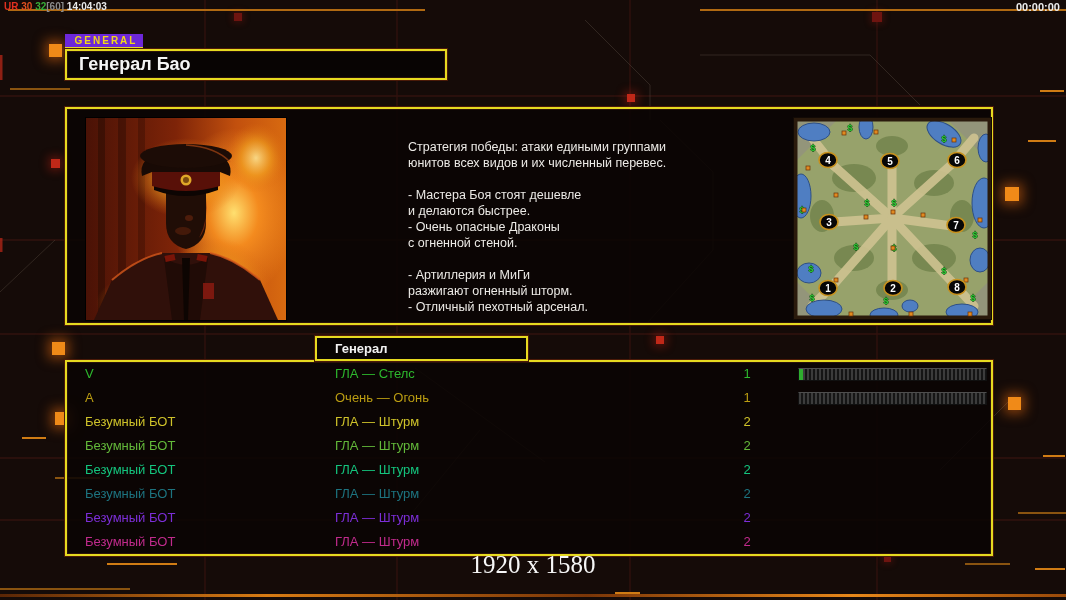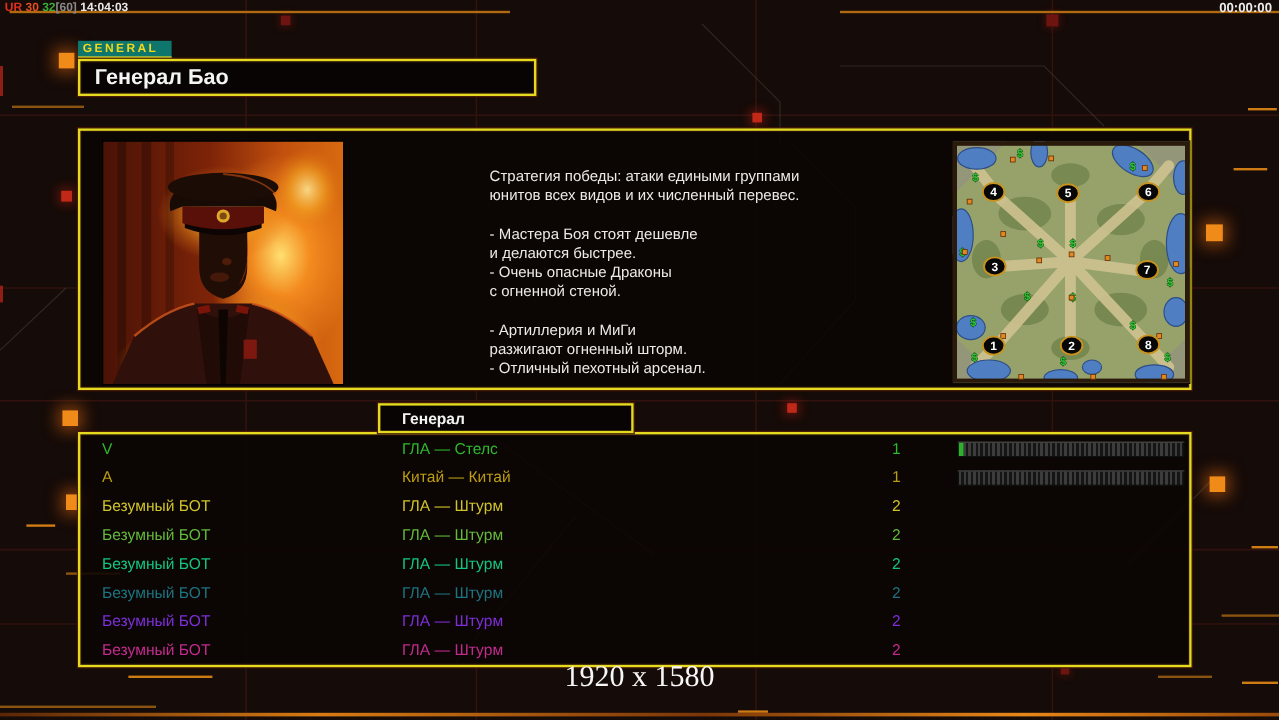--- a/index.html
+++ b/index.html
@@ -14,22 +14,22 @@
   .dash{position:absolute;height:2px;background:#d07c14;z-index:1;}
   .dash.dim{background:#8a5410;}
   .topline{position:absolute;top:9px;height:2px;background:#b06a12;z-index:1;}
   .bottombar{position:absolute;left:0;right:0;bottom:3px;height:3px;z-index:1;
     background:linear-gradient(90deg,#5a2606,#d87c14 25%,#7a3608 55%,#e8881a 80%,#9a4a0a);}
   
   .fps{position:absolute;left:4px;top:1px;font-size:10px;font-weight:bold;z-index:5;white-space:pre;}
   .timer{position:absolute;right:6px;top:1px;font-size:11px;font-weight:bold;color:#ececec;z-index:5;}
   
   .gen-tag{position:absolute;left:65px;top:34px;width:74px;height:13px;z-index:4;
-    background:#0f766e;color:#f2d818;font-size:10px;font-weight:bold;letter-spacing:2px;
-    line-height:13px;padding-left:4px;border-bottom:2px solid #e6da20;}
+    background:#6d28d9;color:#f2d818;font-size:10px;font-weight:bold;letter-spacing:2px;
+    line-height:13px;padding-left:4px;border-bottom:2px solid #e6da20;text-align:center;}
   .title-box{position:absolute;left:65px;top:49px;width:366px;height:27px;z-index:4;
     border:2px solid #e6da20;background:#080403;box-shadow:0 0 0 1px #4a1a08, inset 0 0 0 1px #2a120a;
     color:#f4f4f4;font-size:18px;font-weight:bold;line-height:27px;padding-left:12px;}
   
   .panel{position:absolute;border:2px solid #e6da20;background:rgba(10,5,3,.88);z-index:3;
     box-shadow:0 0 0 1px #4a1a08, inset 0 0 0 1px #2a120a;}
   .main-panel{left:65px;top:107px;width:924px;height:214px;}
   .table-panel{left:65px;top:360px;width:924px;height:192px;}
   .portrait{position:absolute;left:18px;top:8px;width:200px;height:202px;border:1px solid #000;}
   .strategy{position:absolute;left:341px;top:30px;width:315px;color:#eceae6;font-size:12.5px;
@@ -303,21 +303,21 @@
         <div class="prow">
           <span class="c-nick" style="color: rgb(45, 184, 45);">V</span>
           <span class="c-gen" style="color: rgb(45, 184, 45);">ГЛА — Стелс</span>
           <span class="c-team" style="color: rgb(45, 184, 45);">1</span>
           <div class="pbar">
             <div class="pfill" style="width: 2%; background: rgb(47, 174, 47);"></div>
           </div>
         </div>
         <div class="prow">
           <span class="c-nick" style="color: rgb(187, 157, 18);">A</span>
-          <span class="c-gen" style="color: rgb(187, 157, 18);">Китай — Китай</span>
+          <span class="c-gen" style="color: rgb(187, 157, 18);">Очень — Огонь</span>
           <span class="c-team" style="color: rgb(187, 157, 18);">1</span>
           <div class="pbar">
             <div class="pfill" style="width: 0%; background: rgb(47, 174, 47);"></div>
           </div>
         </div>
         <div class="prow">
           <span class="c-nick" style="color: rgb(207, 195, 42);">Безумный БОТ</span>
           <span class="c-gen" style="color: rgb(207, 195, 42);">ГЛА — Штурм</span>
           <span class="c-team" style="color: rgb(207, 195, 42);">2</span>
         </div>

